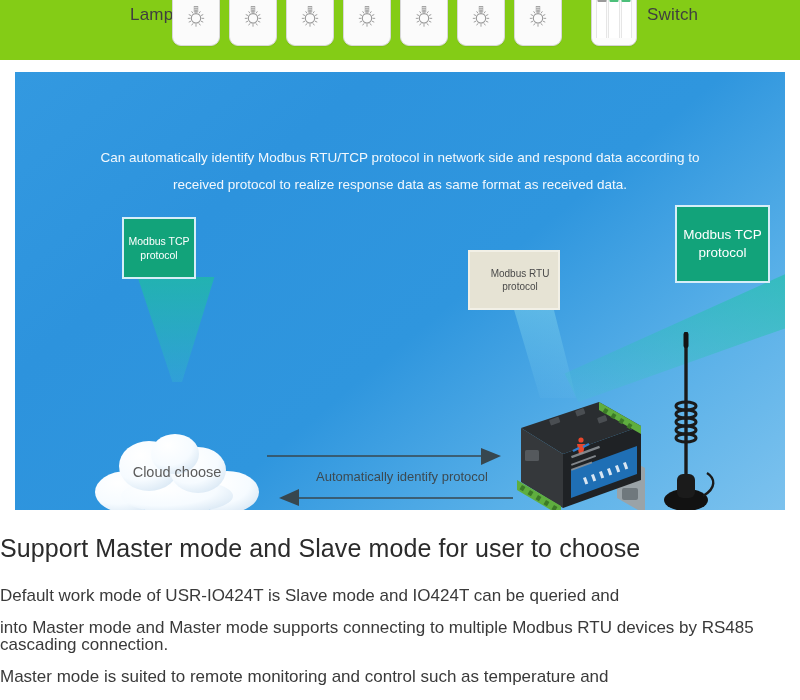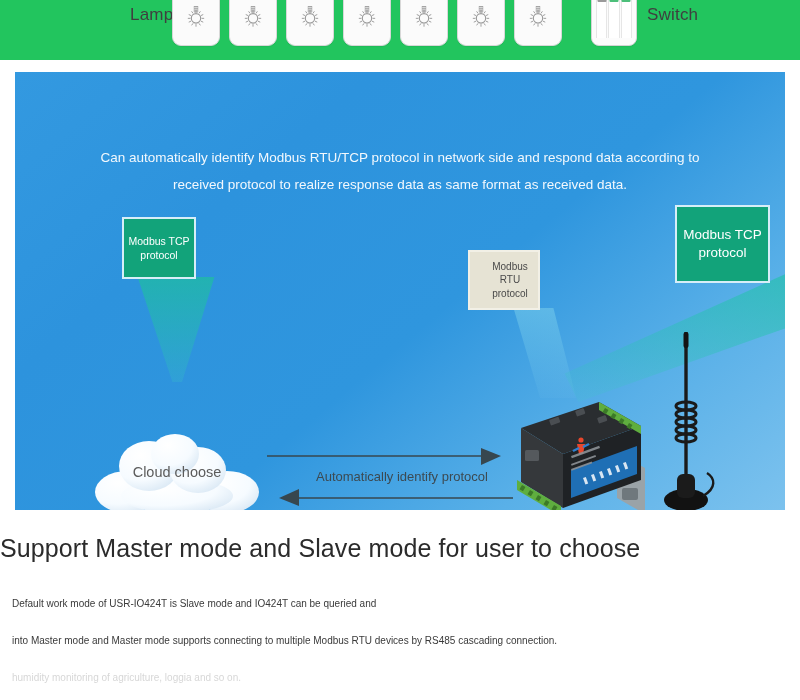--- a/index.html
+++ b/index.html
@@ -6,21 +6,21 @@
   body{
     width:800px;height:700px;overflow:hidden;position:relative;
     background:#ffffff;
     font-family:"Liberation Sans","DejaVu Sans",sans-serif;
     -webkit-font-smoothing:antialiased;
   }
 
   
   #lamp-strip{
     position:absolute;left:0;top:0;width:800px;height:60px;
-    background:#22c55e;
+    background:#84cc16;
   }
   .lamp-label{
     position:absolute;left:130px;top:5px;
     font-size:17px;color:#3f3f3f;letter-spacing:.2px;
   }
   .switch-label{
     position:absolute;left:647px;top:5px;
     font-size:17px;color:#3f3f3f;letter-spacing:.2px;
   }
   .lamp-row{
@@ -76,21 +76,21 @@
   
   .proto-box{
     position:absolute;box-sizing:border-box;
     background:#12a37a;border:2px solid #d7eef8;
     color:#ffffff;text-align:center;
     display:flex;align-items:center;justify-content:flex-start;
     line-height:1.35;
   }
   #box-tcp-left{left:107px;top:145px;width:74px;height:62px;font-size:10.5px;}
   #box-rtu{
-    left:453px;top:178px;width:72px;height:60px;font-size:10px;
+    left:453px;top:178px;width:92px;height:60px;font-size:10px;
     background:#e6e3d4;border:2px solid #f2f0e6;color:#4a4a4a;padding-left:12px;
   }
   #box-tcp-right{left:660px;top:133px;width:95px;height:78px;font-size:13.5px;}
 
   
   .beam{position:absolute;}
   #beam-left{
     left:101px;top:205px;width:120px;height:105px;
     background:linear-gradient(180deg,rgba(30,190,160,.72),rgba(60,210,190,.18));
     clip-path:polygon(18% 0%,82% 0%,55% 100%,47% 100%);
@@ -127,21 +127,21 @@
   
   #bottom-section{
     position:absolute;left:0;top:512px;width:800px;height:188px;
     background:#ffffff;text-align:left;
   }
   .bottom-title{
     margin:0;padding-top:22px;
     font-size:25px;font-weight:400;color:#2b2b2b;letter-spacing:.1px;
   }
   .bottom-line{
-    font-size:10px;color:#3a3a3a;line-height:1;margin:12px;
+    font-size:17px;color:#3a3a3a;line-height:1;margin:0;
   }
   .bl1{padding-top:24px;}
   .bl2{padding-top:15px;}
   .bl3{padding-top:15px;}
   .bl4{padding-top:15px;}
   .bl5{padding-top:15px;color:#d7d7d7;}
 </style>
 </head>
 <body>
 
@@ -452,14 +452,15 @@
     <ellipse cx="31" cy="172" rx="22" ry="11" fill="#121212"></ellipse>
     <rect x="22" y="146" width="18" height="24" rx="6" fill="#1b1b1b"></rect>
     <path d="M48 168 C62 160 60 150 52 145" stroke="#1a1a1a" stroke-width="2.4" fill="none"></path>
   </svg>
 </div>
 
 <div id="bottom-section">
   <h2 class="bottom-title">Support Master mode and Slave mode for user to choose</h2>
   <p class="bottom-line bl1">Default work mode of USR-IO424T is Slave mode and IO424T can be queried and</p>
   <p class="bottom-line bl3">into Master mode and Master mode supports connecting to multiple Modbus RTU devices by RS485 cascading connection.</p>
+  <p class="bottom-line bl4">Master mode is suited to remote monitoring and control such as temperature and</p>
   <p class="bottom-line bl5">humidity monitoring of agriculture, loggia and so on.</p>
 </div>
 
 </body></html>

